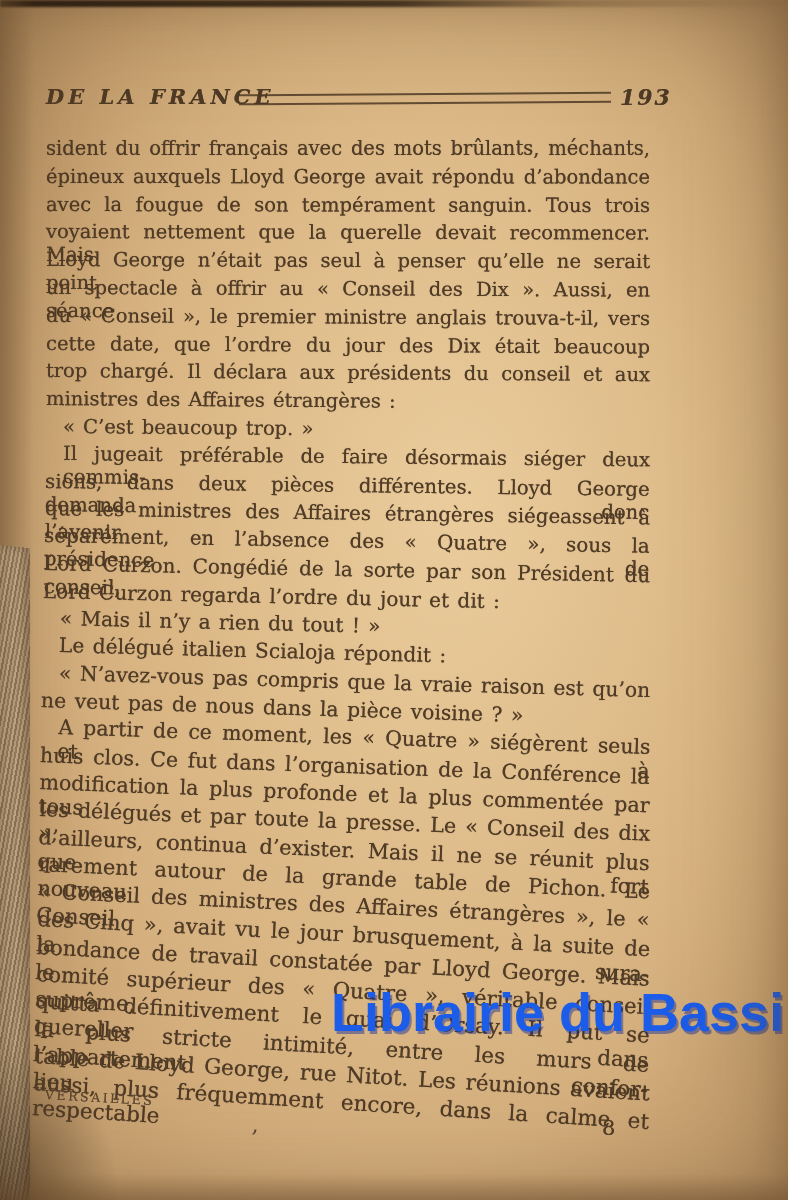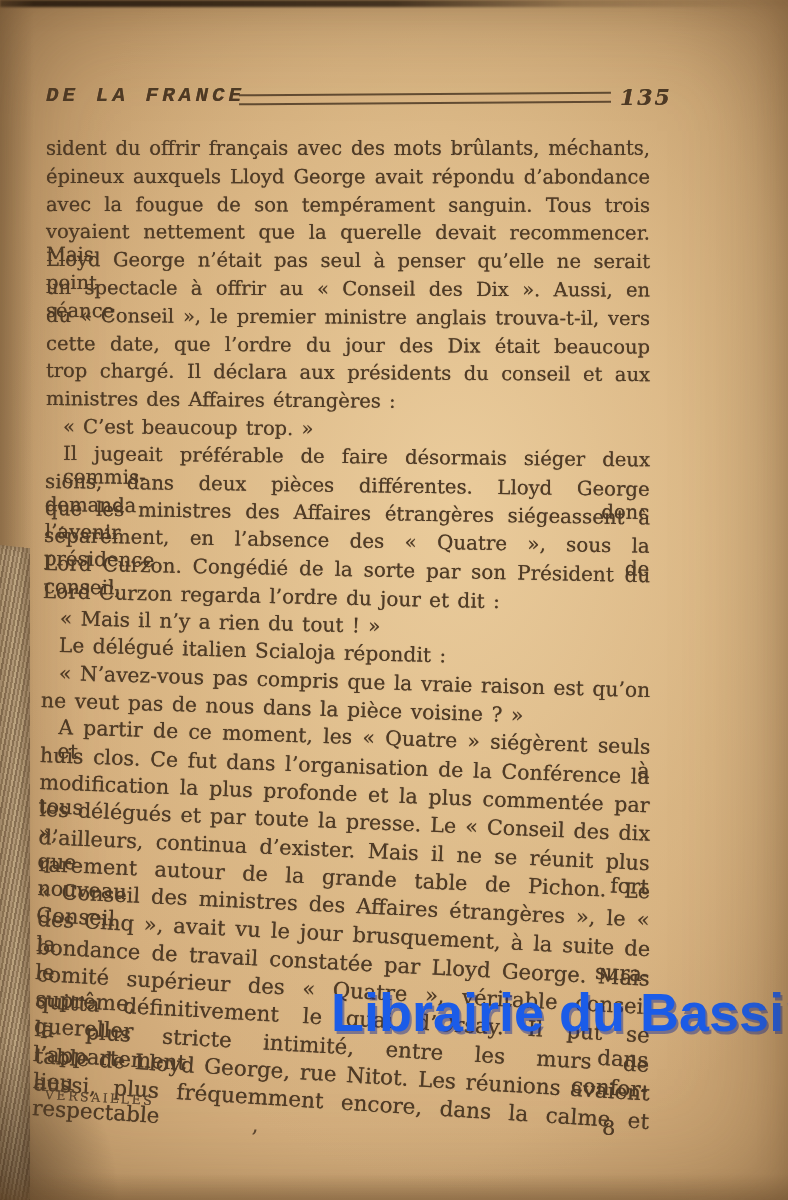--- a/index.html
+++ b/index.html
@@ -23,21 +23,21 @@
   .corner-dark{position:absolute;left:0;bottom:0;width:120px;height:160px;
     background:radial-gradient(ellipse at 0% 100%, rgba(40,26,14,.55), rgba(40,26,14,0) 70%);}
   .bottom-shade{position:absolute;left:0;right:0;bottom:0;height:26px;
     background:linear-gradient(to top, rgba(110,80,48,.4), rgba(110,80,48,0));}
   .vignette{position:absolute;inset:0;pointer-events:none;
     box-shadow:inset 0 0 110px rgba(96,66,34,.4), inset 0 0 30px rgba(96,66,34,.25);}
 
   
   .running-title{position:absolute;left:46px;top:84px;
     font-style:italic;font-weight:bold;font-size:21px;letter-spacing:4px;color:#4e3a25;
-    text-shadow:0 0 .6px rgba(78,58,37,.8);font-family:Liberation Mono, monospace;} 
+    text-shadow:0 0 .6px rgba(78,58,37,.8);} 
   .header-rule{position:absolute;left:239px;top:93px;width:372px;height:7px;
     border-top:2px solid #4e3a25;border-bottom:2px solid #4e3a25;opacity:.85;
     transform:rotate(-.4deg);}
   .page-number{position:absolute;left:620px;top:84px;
     font-style:italic;font-weight:bold;font-size:22px;letter-spacing:2px;color:#4e3a25;
     text-shadow:0 0 .6px rgba(78,58,37,.8);}
 
   
   .text-line{position:absolute;color:#4f3b26;white-space:nowrap;
     text-shadow:0 0 .7px rgba(79,59,38,.85);word-spacing:.10em;
@@ -62,21 +62,21 @@
 
 <div id="stage">
   <div class="top-edge"></div>
   <div class="left-shade"></div>
   <div class="page-stack"></div>
   <div class="corner-dark"></div>
   <div class="bottom-shade"></div>
 
   <div class="running-title">DE LA FRANCE</div>
   <div class="header-rule"></div>
-  <div class="page-number">135</div>
+  <div class="page-number">193</div>
 
   <div id="body-text">
       <div class="text-line just" style="top: 137px; left: 46px; font-size: 19.5px; transform: rotate(0deg); width: 604px;">sident du offrir français avec des mots brûlants, méchants,</div>
       <div class="text-line just" style="top: 164.8px; left: 46px; font-size: 19.5px; transform: rotate(0.05deg); width: 604px;">épineux auxquels Lloyd George avait répondu d’abondance</div>
       <div class="text-line just" style="top: 192.6px; left: 46px; font-size: 19.5px; transform: rotate(0.1deg); width: 604px;">avec la fougue de son tempérament sanguin. Tous trois</div>
       <div class="text-line just" style="top: 220.4px; left: 46px; font-size: 19.5px; transform: rotate(0.15deg); width: 604px;">voyaient nettement que la querelle devait recommencer. Mais</div>
       <div class="text-line just" style="top: 248.2px; left: 46px; font-size: 19.5px; transform: rotate(0.2deg); width: 604px;">Lloyd George n’était pas seul à penser qu’elle ne serait point</div>
       <div class="text-line just" style="top: 276px; left: 46px; font-size: 19.5px; transform: rotate(0.25deg); width: 604px;">un spectacle à offrir au « Conseil des Dix ». Aussi, en séance</div>
       <div class="text-line just" style="top: 303.8px; left: 46px; font-size: 19.5px; transform: rotate(0.3deg); width: 604px;">du « Conseil », le premier ministre anglais trouva-t-il, vers</div>
       <div class="text-line just" style="top: 331.6px; left: 46px; font-size: 19.5px; transform: rotate(0.35deg); width: 604px;">cette date, que l’ordre du jour des Dix était beaucoup</div>

